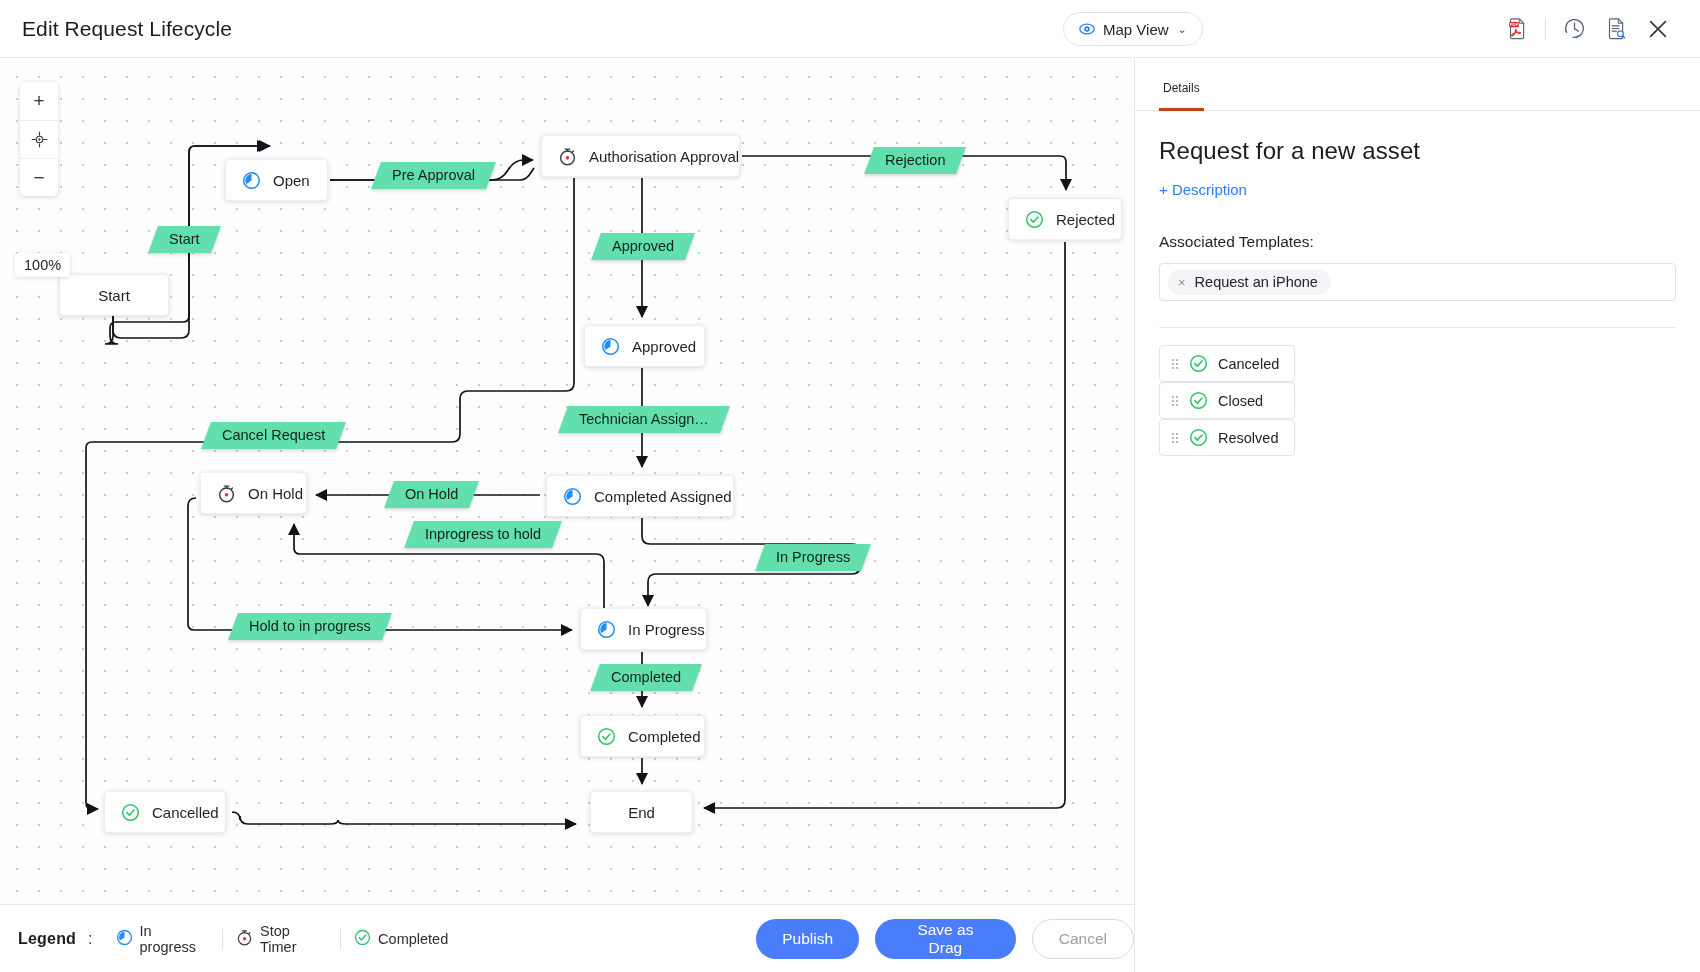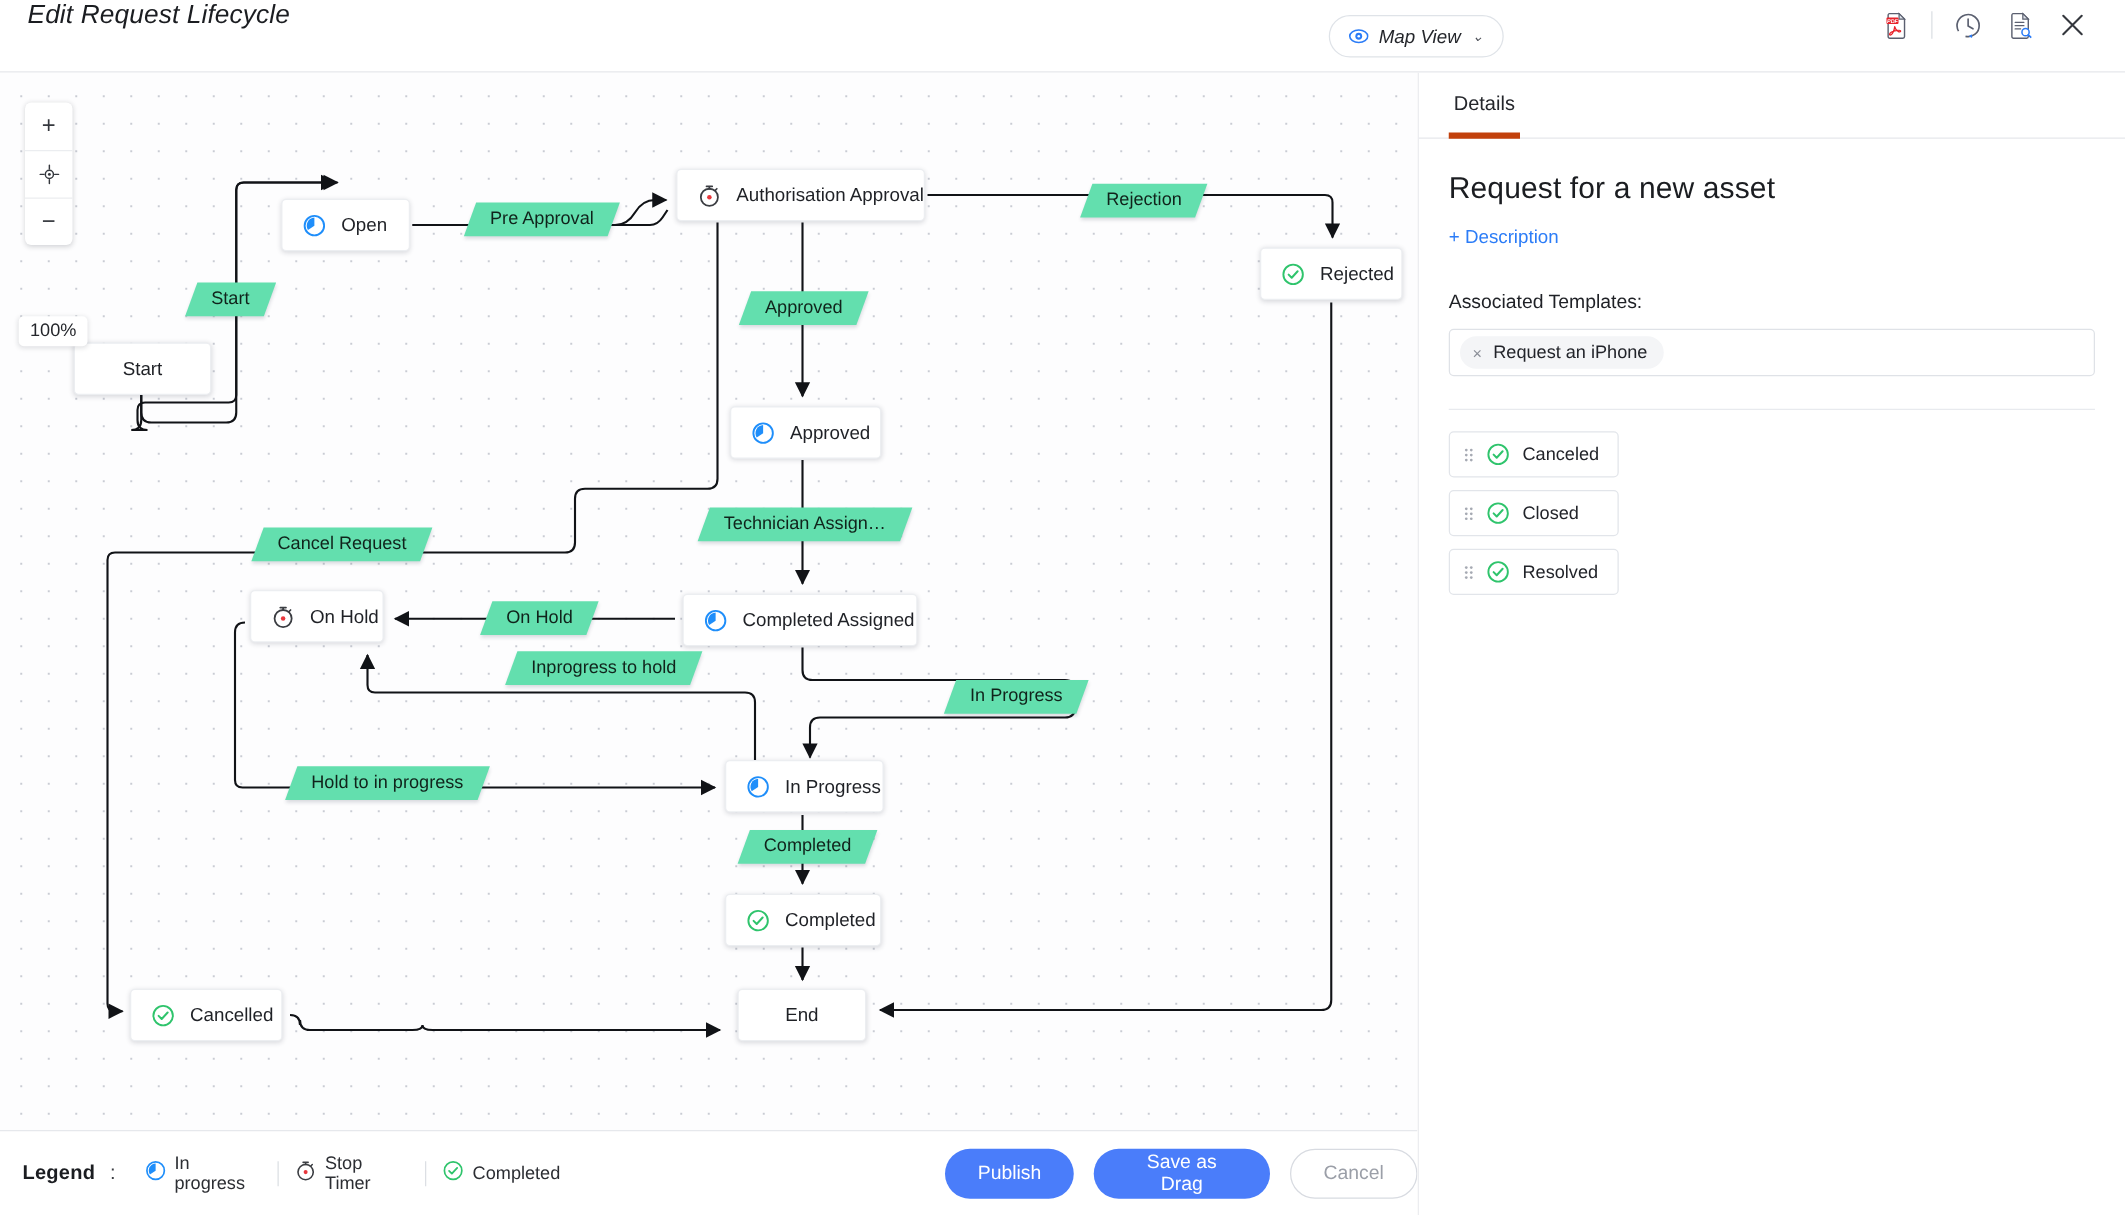--- a/index.html
+++ b/index.html
@@ -7,22 +7,22 @@
     width: 1700px; height: 972px;
     font-family: "Liberation Sans", sans-serif;
     background: #ffffff; overflow: hidden;
   }
   #app { position: relative; width: 1700px; height: 972px; display: flex; flex-direction: column; }
 
   
   .header {
     height: 58px; flex: 0 0 58px; background: #fff;
     border-bottom: 1px solid #e6e8ec;
-    display: flex; align-items: flex-start; padding: 0 22px;
-    position: relative; z-index: 40; font-style: italic;
+    display: flex; align-items: center; padding: 0 22px;
+    position: relative; z-index: 40;
   }
   .header-title { font-size: 21px; color: #1b1d21; font-weight: 400; letter-spacing: .1px; }
   .header-spacer { flex: 1 1 auto; }
   .mapview-btn {
     display: flex; align-items: center; gap: 8px;
     border: 1px solid #dfe3e8; border-radius: 19px;
     height: 34px; padding: 0 15px; background: #fff; cursor: pointer;
     font-size: 15px; color: #24262b;
     position: absolute; left: 1063px; top: 12px;
   }
@@ -106,40 +106,40 @@
 
   .edges { position: absolute; inset: 0; z-index: 5; }
 
   
   .panel {
     flex: 1 1 auto; background: #fff; border-left: 1px solid #e6e8ec;
     display: flex; flex-direction: column; min-width: 0;
   }
   .panel-tabs { border-bottom: 1px solid #e6e8ec; padding: 0 24px; height: 53px; display: flex; align-items: flex-end; }
   .panel-tab {
-    font-size: 16px; color: #24262b; padding: 0 4px 13px 4px; cursor: pointer;
-    border-bottom: 5px solid #c2410c; position: relative; top: 1px;
+    font-size: 12px; color: #24262b; padding: 0 4px 13px 4px; cursor: pointer;
+    border-bottom: 3px solid #c2410c; position: relative; top: 1px;
   }
   .panel-body { padding: 26px 24px 0 24px; }
   .panel-title { font-size: 24px; color: #1b1d21; font-weight: 400; letter-spacing: .1px; }
   .desc-link { font-size: 15px; color: #2b7cf7; margin-top: 16px; display: inline-block; cursor: pointer; }
   .sec-label { font-size: 15.5px; color: #1f2126; margin-top: 34px; }
   .tmpl-box {
     margin-top: 12px; border: 1px solid #dfe2e7; border-radius: 4px;
     min-height: 38px; display: flex; align-items: center; padding: 5px 8px; cursor: text;
   }
   .chip {
     display: inline-flex; align-items: center; gap: 9px;
     background: #f4f5f7; border-radius: 14px; height: 26px; padding: 0 13px 0 10px;
     font-size: 14.5px; color: #22242a;
   }
   .chip-x { font-size: 13px; color: #8b8f98; cursor: pointer; line-height: 1; }
   .panel-rule { height: 1px; background: #e8eaee; margin: 26px 0 0 0; }
   .dd-title { font-size: 17px; color: #1b1d21; font-weight: 700; margin-top: 22px; letter-spacing: .1px; }
-  .dd-list { margin-top: 17px; display: flex; flex-direction: column; gap: 10px; }
+  .dd-list { margin-top: 17px; display: flex; flex-direction: column; gap: 0; }
   .dd-item {
     border: 1px solid #e2e5ea; border-radius: 4px; height: 37px; width: 136px;
     display: flex; align-items: center; gap: 10px; padding: 0 11px;
     font-size: 14.5px; color: #22242a; cursor: grab; background: #fff;
   }
   .grip { width: 8px; height: 13px; flex: 0 0 8px; display: block; }
 </style>
 </head>
 <body>
 

